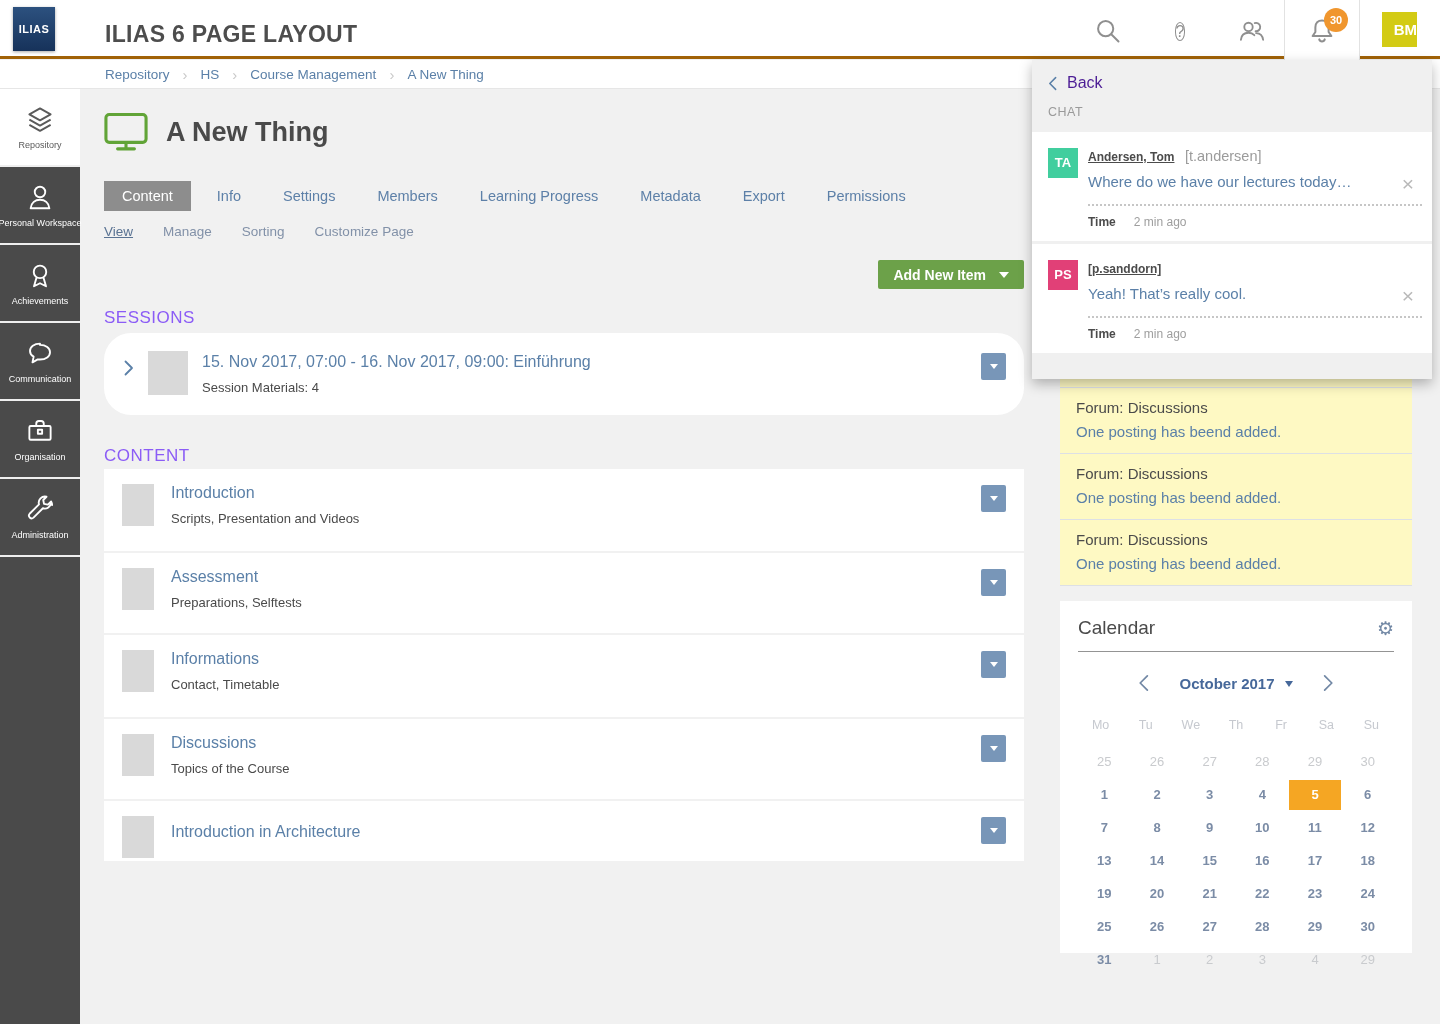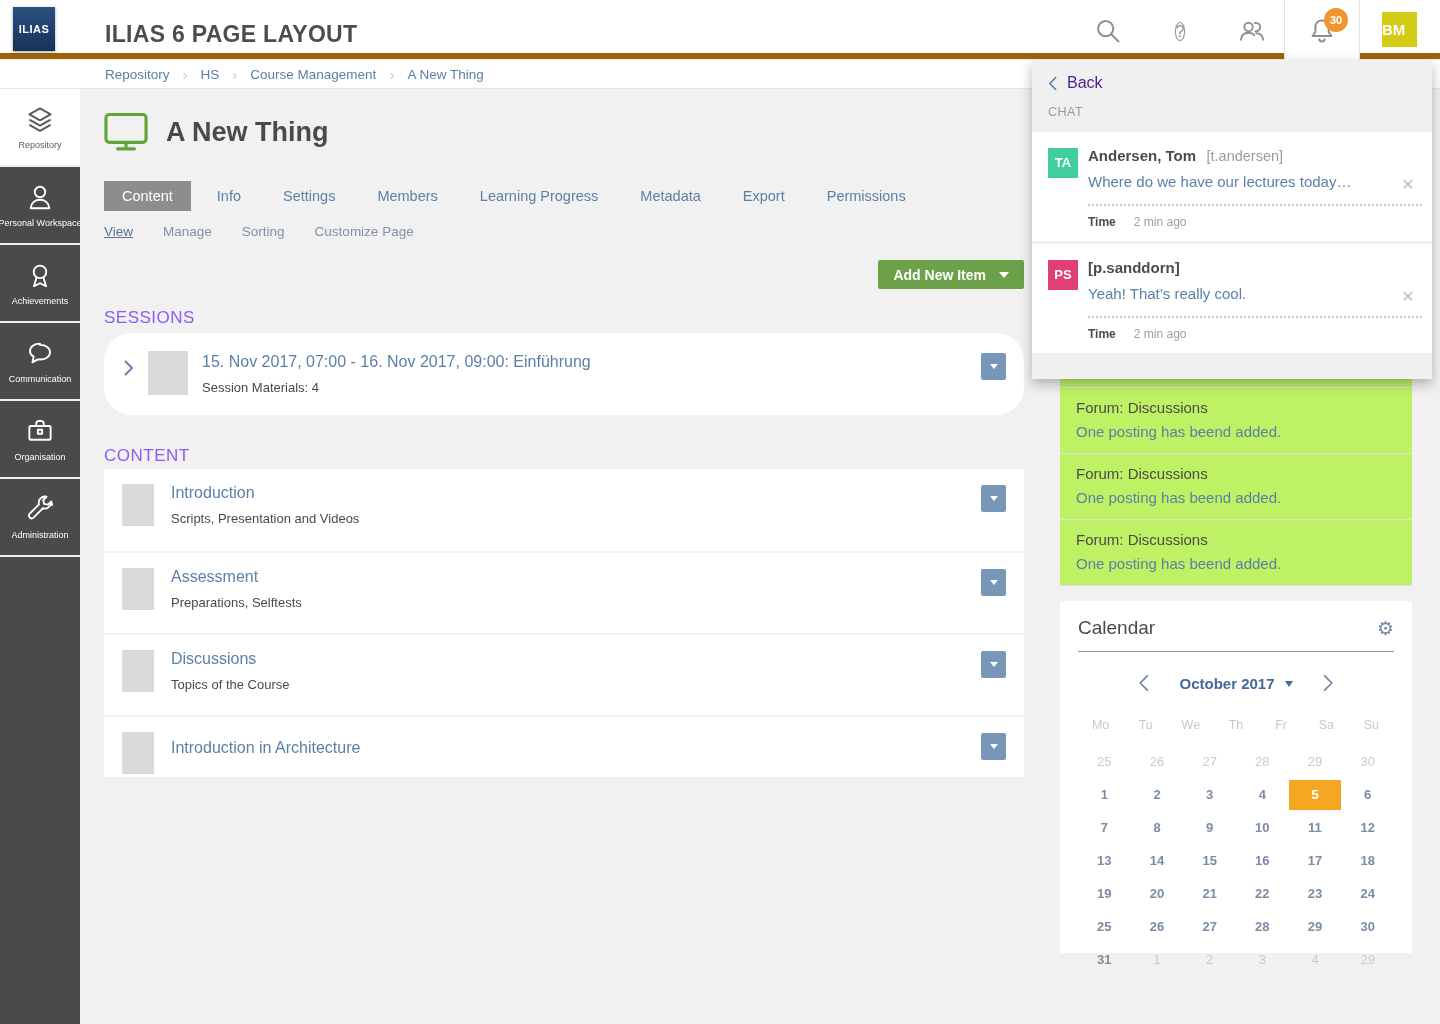--- a/index.html
+++ b/index.html
@@ -5,39 +5,39 @@
   * { box-sizing: border-box; }
   html,body { margin:0; padding:0; }
   body {
     width:1440px; height:1024px; position:relative; overflow:hidden;
     background:#f1f1f1; font-family:"Liberation Sans", sans-serif; color:#4a4a4a;
   }
   svg { display:block; }
 
   
   .header { position:absolute; left:0; top:0; width:1440px; height:59px;
-    background:#fff; border-bottom:6px solid #a16207; z-index:40; }
+    background:#fff; border-bottom:3px solid #a16207; z-index:40; }
   .logo { position:absolute; left:13px; top:7px; width:42px; height:44px;
     background:linear-gradient(180deg,#2c517f,#16325a); color:#fff; font-weight:700;
     font-size:11px; letter-spacing:.5px; display:flex; align-items:center; justify-content:center;
     box-shadow:0 1px 3px rgba(0,0,0,.35); }
   .app-title { position:absolute; left:105px; top:21px; margin:0; font-size:23px;
     font-weight:700; color:#4d4d4d; letter-spacing:.3px; }
   .hicon { position:absolute; top:14px; width:34px; height:34px; background:none; border:none;
     padding:0; color:#8f8f8f; cursor:pointer; }
   .hicon svg { width:28px; height:28px; margin:auto; }
   .help-circle { width:26px; height:26px; border:1.8px solid #8f8f8f; border-radius:50%;
     font-size:16px; line-height:23px; text-align:center; margin:auto; color:#8f8f8f; }
   .bell-tab { position:absolute; left:1284px; top:0; width:76px; height:60px; background:#fff;
     border-left:1px solid #e2e2e2; border-right:1px solid #e2e2e2; z-index:60; cursor:pointer; }
   .bell-tab svg { position:absolute; left:22px; top:16px; width:30px; height:30px; color:#8f8f8f; }
   .badge { position:absolute; right:11px; top:8px; min-width:24px; height:24px; border-radius:12px;
     background:#f0962e; color:#fff; font-size:11px; font-weight:700; line-height:24px; text-align:center; }
   .avatar { position:absolute; left:1382px; top:12px; width:35px; height:35px; background:#d3cb14;
-    color:#fff; font-weight:700; font-size:15px; text-align:left; line-height:35px; cursor:pointer; }
+    color:#fff; font-weight:700; font-size:15px; text-align:right; line-height:35px; cursor:pointer; }
 
   
   .crumbs { position:absolute; left:0; top:60px; width:1440px; height:29px; background:#fff;
     border-bottom:1px solid #e6e6e6; display:flex; align-items:center; padding-left:105px;
     font-size:13.5px; z-index:30; }
   .crumb { color:#5b80a8; cursor:pointer; }
   .crumb-sep { color:#c9c9c9; margin:0 13px; font-size:15px; }
 
   
   .sidebar { position:absolute; left:0; top:89px; width:80px; height:935px; background:#4a4a4a; z-index:20; }
@@ -80,21 +80,21 @@
     border:none; border-radius:2px; cursor:pointer; display:flex; align-items:center; justify-content:center; padding:0; }
   .tri-s { width:0; height:0; border:4px solid transparent; border-top:5px solid #fff; margin-top:4px; }
 
   .rows .row { position:relative; background:#fff; margin-bottom:2px; padding:15px 18px 0 18px; display:flex; }
   .row .thumb { width:32px; height:42px; margin-right:17px; }
   .row.h82 { height:82px; } .row.h80 { height:80px; } .row.h58 { height:58px; } .row.h60 { height:60px; }
   .row .dd-btn { top:16px; }
 
   
   .right-col { position:absolute; left:980px; top:0; width:352px; }
-  .forum-card { position:absolute; left:0; top:252px; width:352px; background:#bef264; padding-top:46px; }
+  .forum-card { position:absolute; left:0; top:252px; width:352px; background:#fef9c3; padding-top:46px; }
   .forum-row { border-top:1px solid #dde0e5; padding:11px 16px 13px; }
   .forum-card .forum-row:last-child { border-bottom:1px solid #dde0e5; }
   .forum-title { font-size:15px; color:#4a4a4a; }
   .forum-link { font-size:15px; color:#5b80a8; margin-top:7px; cursor:pointer; }
 
   .cal-card { position:absolute; left:0; top:512px; width:352px; height:352px; background:#fff; padding:16px 18px; }
   .cal-head { display:flex; justify-content:space-between; align-items:center; border-bottom:1px solid #949494; padding-bottom:12px; }
   .cal-title { font-size:19px; color:#4a4a4a; }
   .gear { color:#7288a5; font-size:19px; line-height:1; cursor:pointer; font-family:"DejaVu Sans", sans-serif; }
   .cal-nav { display:flex; align-items:center; justify-content:center; gap:30px; margin-top:22px; }
@@ -111,21 +111,21 @@
   
   .chat-panel { position:absolute; left:1032px; top:60px; width:400px; background:#f0f0f0; z-index:55;
     box-shadow:0 5px 12px rgba(0,0,0,.28); padding-bottom:23px; }
   .chat-back { display:flex; align-items:center; gap:10px; color:#4c1d95; font-size:16px;
     padding:14px 16px 10px; cursor:pointer; }
   .chat-heading { font-size:12.5px; color:#9a9a9a; letter-spacing:.5px; padding:3px 16px 13px; }
   .chat-card { position:relative; background:#fff; margin-bottom:3px; padding:15px 10px 6px; }
   .chat-avatar { position:absolute; left:16px; top:16px; width:30px; height:30px; color:#fff;
     font-size:13px; font-weight:700; text-align:center; line-height:30px; }
   .chat-body { margin-left:46px; }
-  .chat-name { font-size:15px; font-weight:700; color:#4b4b4b; }
+  .chat-name { font-size:12px; font-weight:700; color:#4b4b4b;text-decoration:underline; }
   .chat-handle { font-size:14.5px; color:#9b9b9b; margin-left:6px; }
   .chat-msg { font-size:15px; color:#5b80a8; margin-top:8px; }
   .chat-close { position:absolute; right:14px; top:40px; background:none; border:none; color:#b9b9b9;
     font-size:21px; cursor:pointer; padding:0 4px; }
   .chat-dotted { border-top:2px dotted #c6c6c6; margin:14px 0 0 46px; }
   .chat-time { display:flex; gap:18px; margin-left:46px; padding:9px 0 6px; }
   .chat-time-label { font-size:12px; font-weight:700; color:#4b4b4b; }
   .chat-time-value { font-size:12px; color:#9e9e9e; }
 </style>
 </head>
@@ -307,20 +307,30 @@
         </div>
         <button class="dd-btn">
             <span class="tri-s"></span>
           </button>
       </div>
       <div class="row h80">
         <span class="thumb"></span>
         <div>
           <div class="item-title">Assessment</div>
           <div class="item-sub">Preparations, Selftests</div>
+        </div>
+        <button class="dd-btn">
+            <span class="tri-s"></span>
+          </button>
+      </div>
+      <div class="row h82">
+        <span class="thumb"></span>
+        <div>
+          <div class="item-title">Informations</div>
+          <div class="item-sub">Contact, Timetable</div>
         </div>
         <button class="dd-btn">
             <span class="tri-s"></span>
           </button>
       </div>
       <div class="row h80">
         <span class="thumb"></span>
         <div>
           <div class="item-title">Discussions</div>
           <div class="item-sub">Topics of the Course</div>

